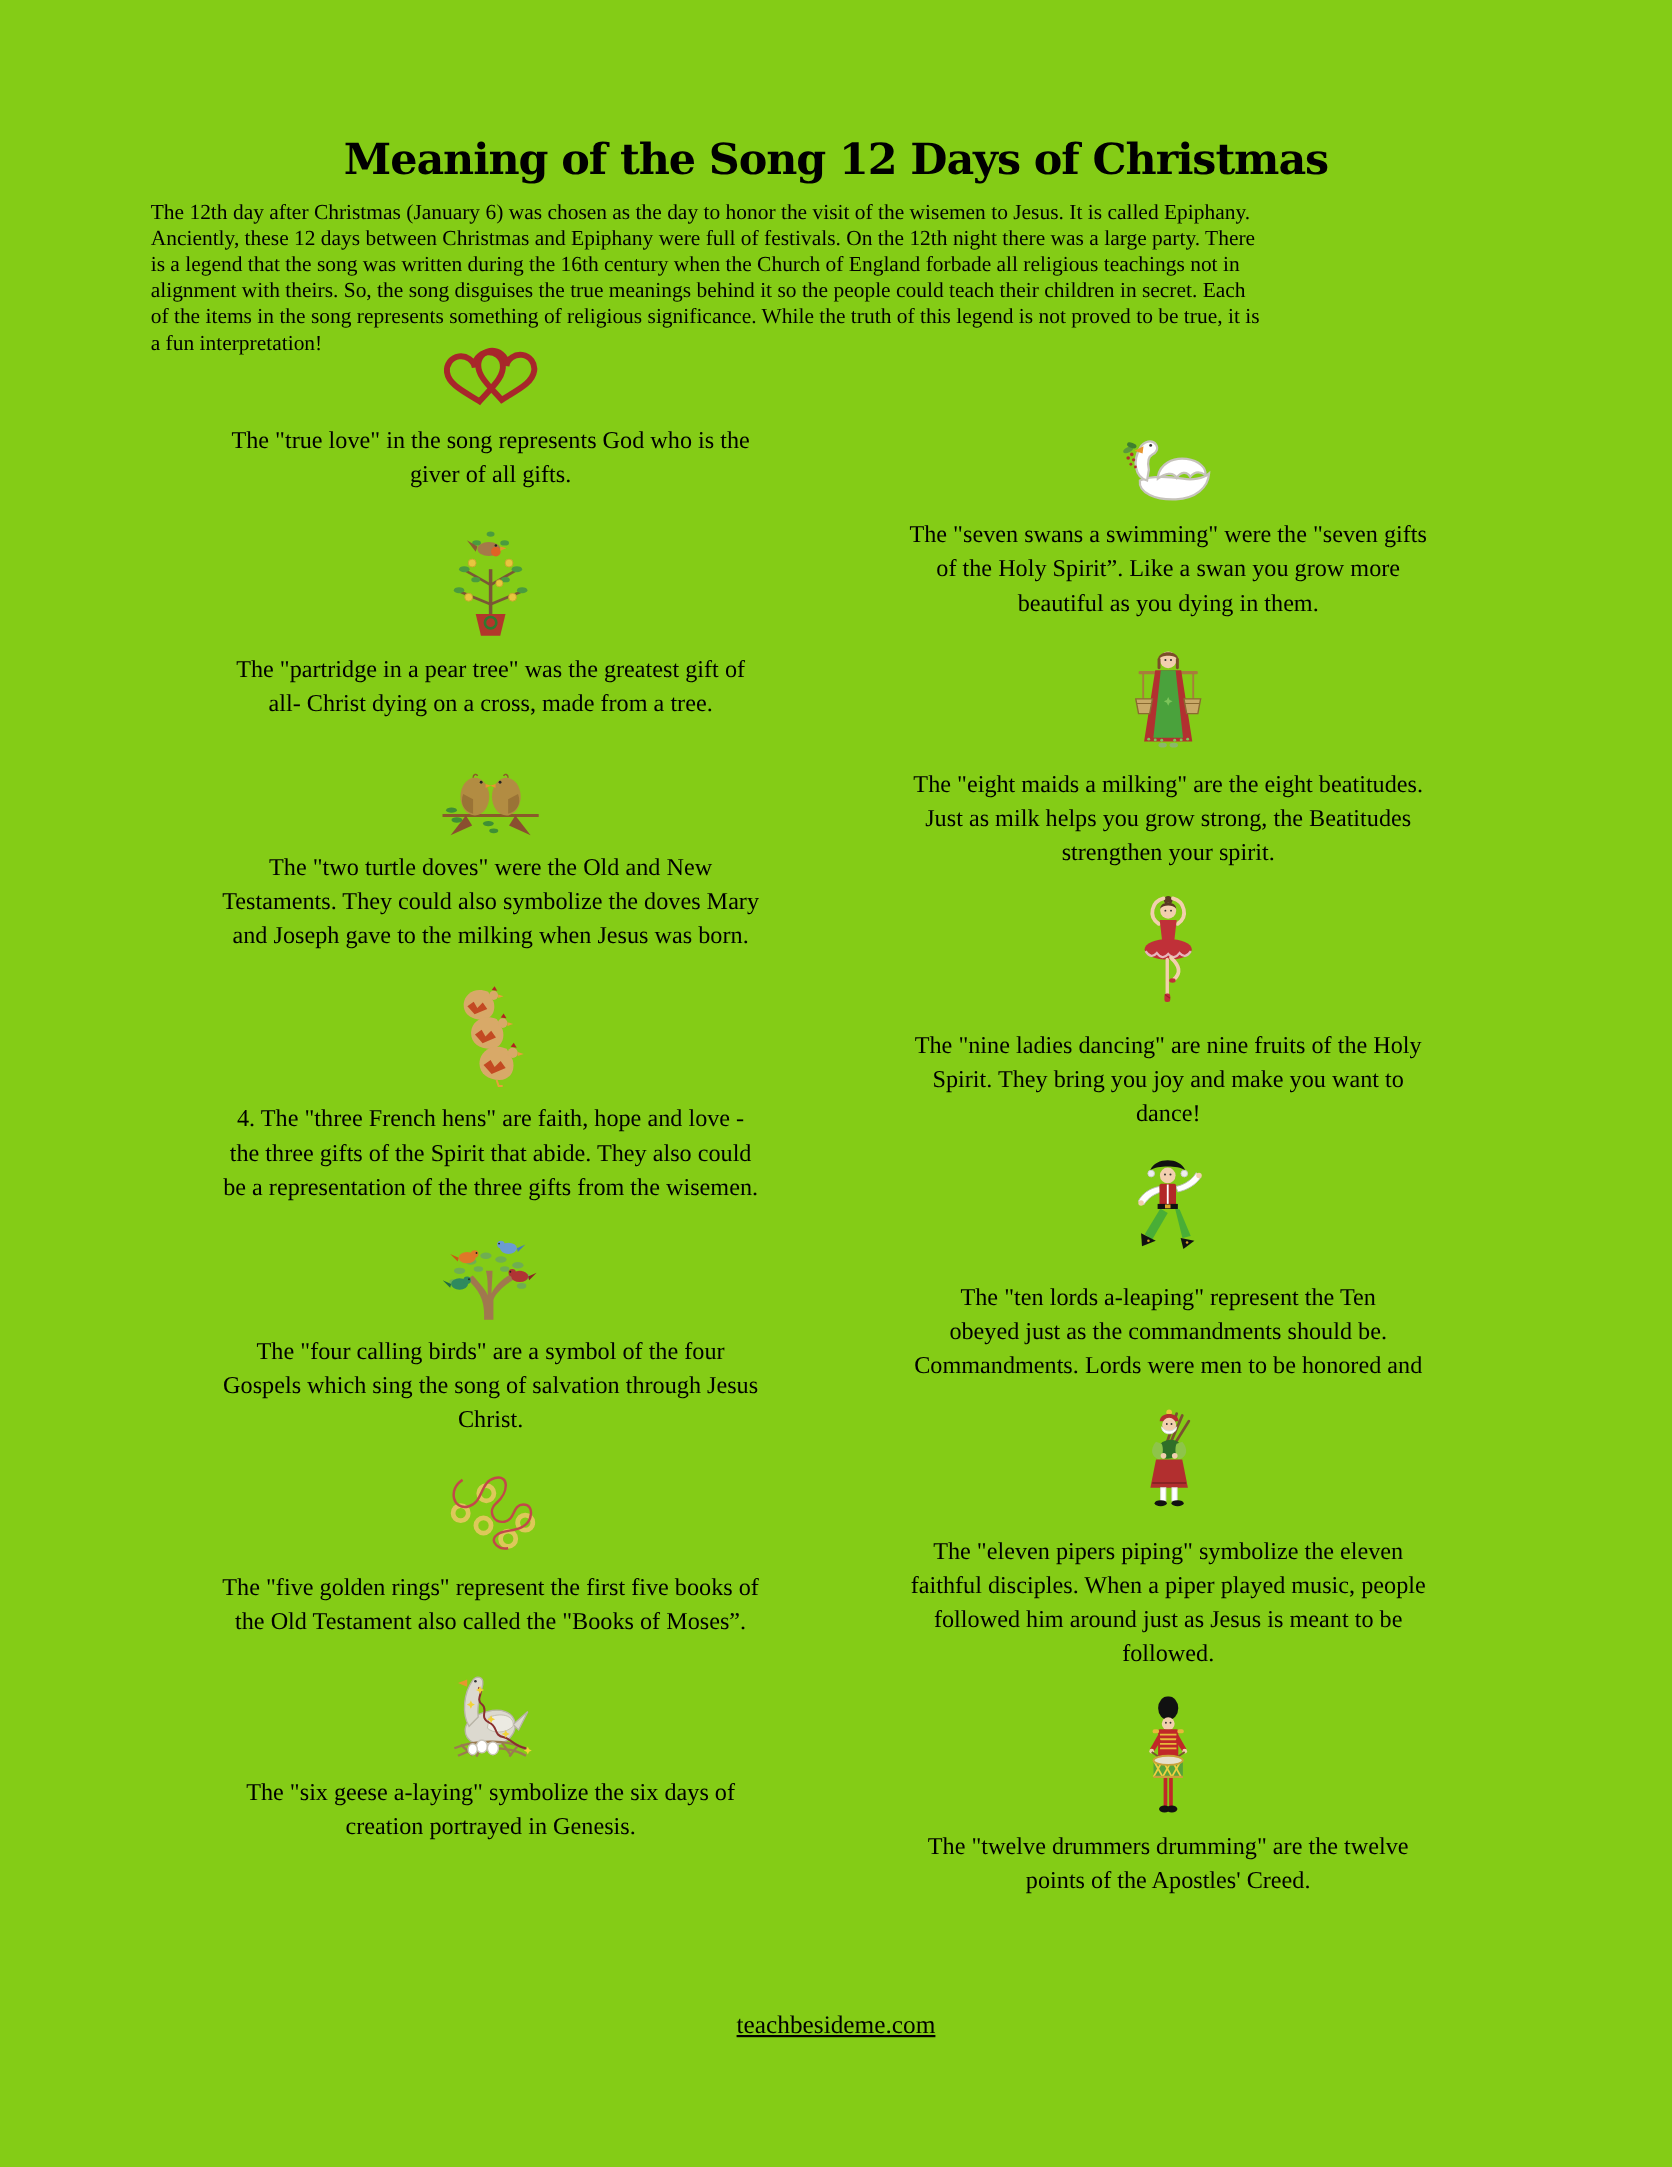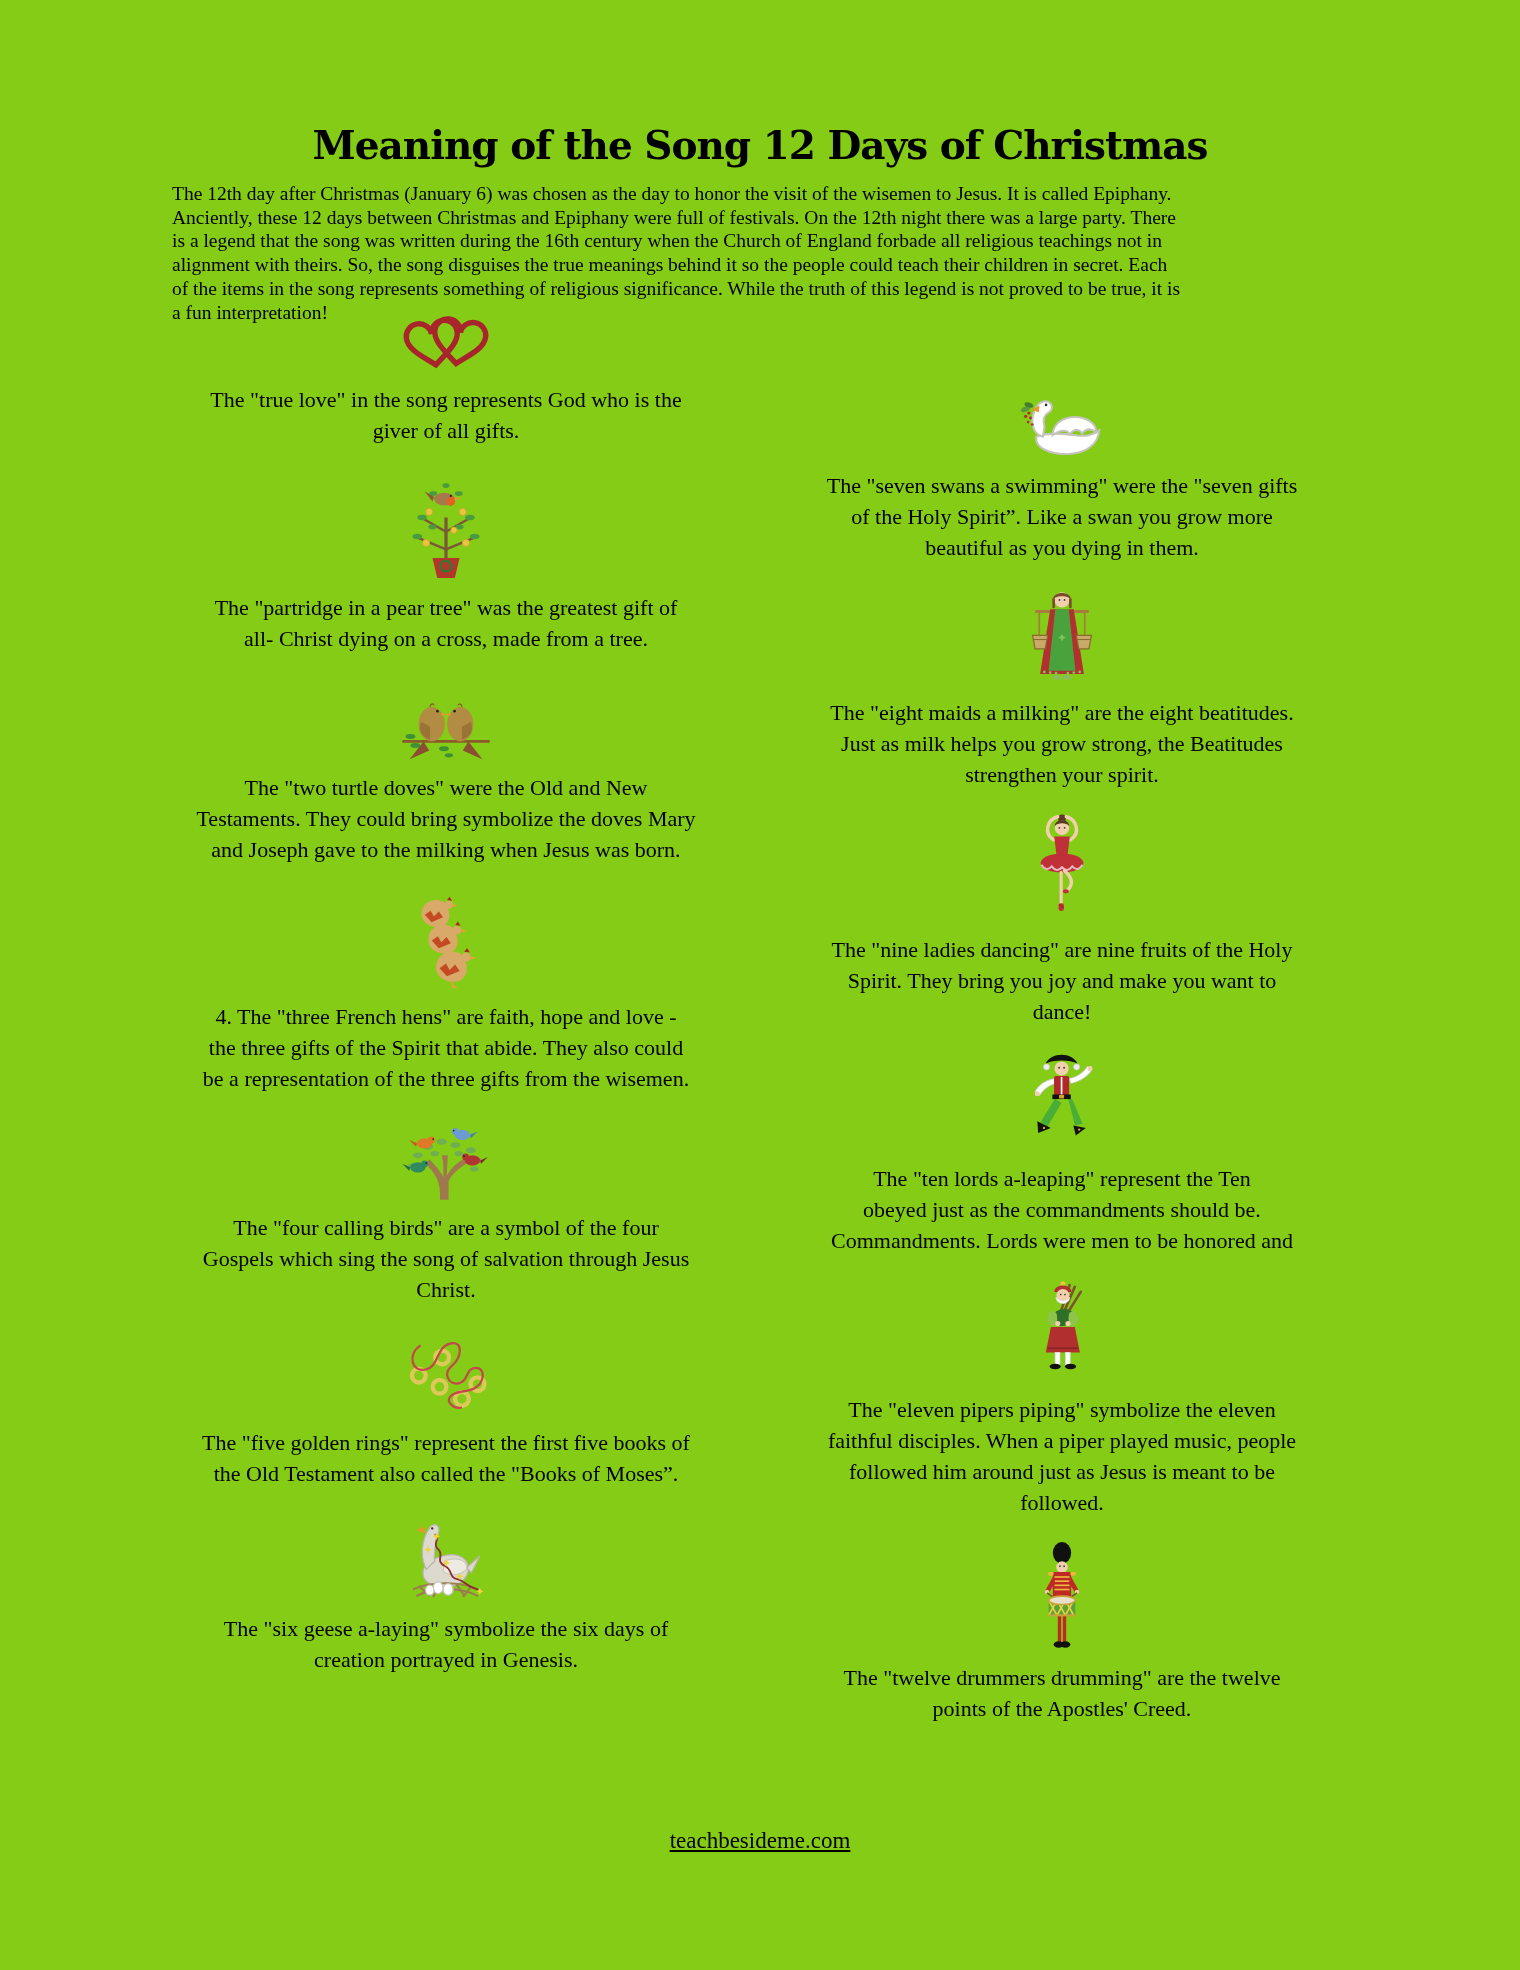--- a/index.html
+++ b/index.html
@@ -1,21 +1,21 @@
 <!DOCTYPE html>
 <html><head>
 <meta charset="utf-8">
 <style>
   html,body{margin:0;padding:0;background:#ffffff;}
   .page{position:relative;width:1520px;height:1970px;background:#84cc16;overflow:hidden;
         font-family:"Liberation Serif",serif;color:#000;}
   .title{padding-top:122px;text-align:center;font-family:"DejaVu Serif",serif;
          font-weight:bold;font-size:39px;letter-spacing:-1px;}
   .intro{margin:14px 0 0 137px;font-size:19.5px;line-height:23.7px;}
-  .intro div{white-space:nowrap;margin-left:35px;}
+  .intro div{white-space:nowrap;}
   .col{position:absolute;display:flex;flex-direction:column;align-items:center;}
   .col-left{left:140px;top:310px;width:612px;}
   .col-right{left:784px;top:394px;width:556px;}
   .item{display:flex;flex-direction:column;align-items:center;margin-bottom:30px;}
   .col-right .item{margin-bottom:24px;}
   .icon{display:block;margin-bottom:10px;}
   .icon svg{display:block;}
   .caption{font-size:22px;line-height:31px;text-align:center;}
   .caption div{white-space:nowrap;}
   .footer{position:absolute;top:1828px;left:0;width:100%;text-align:center;}
@@ -115,21 +115,21 @@
           <g fill="#3f8f35">
             <ellipse cx="14" cy="64" rx="6" ry="3"></ellipse>
               <ellipse cx="20" cy="75" rx="6" ry="3"></ellipse>
             <ellipse cx="55" cy="79" rx="6" ry="3"></ellipse>
               <ellipse cx="61" cy="87" rx="5" ry="2.6"></ellipse>
           </g>
         </svg>
       </span>
       <div class="caption">
         <div>The "two turtle doves" were the Old and New</div>
-        <div>Testaments. They could bring symbolize the doves Mary</div>
+        <div>Testaments. They could also symbolize the doves Mary</div>
         <div>and Joseph gave to the milking when Jesus was born.</div>
       </div>
     </div>
 
     <div class="item">
       <span class="icon">
         <svg width="64" height="96" viewBox="0 0 70 105">
           <g>
             <g transform="translate(2,0) scale(0.9)">
               <path d="M34,8 C20,2 8,10 7,21 C6,32 15,39 27,39 C37,39 43,30 40,19 Z" fill="#d8a968"></path>

